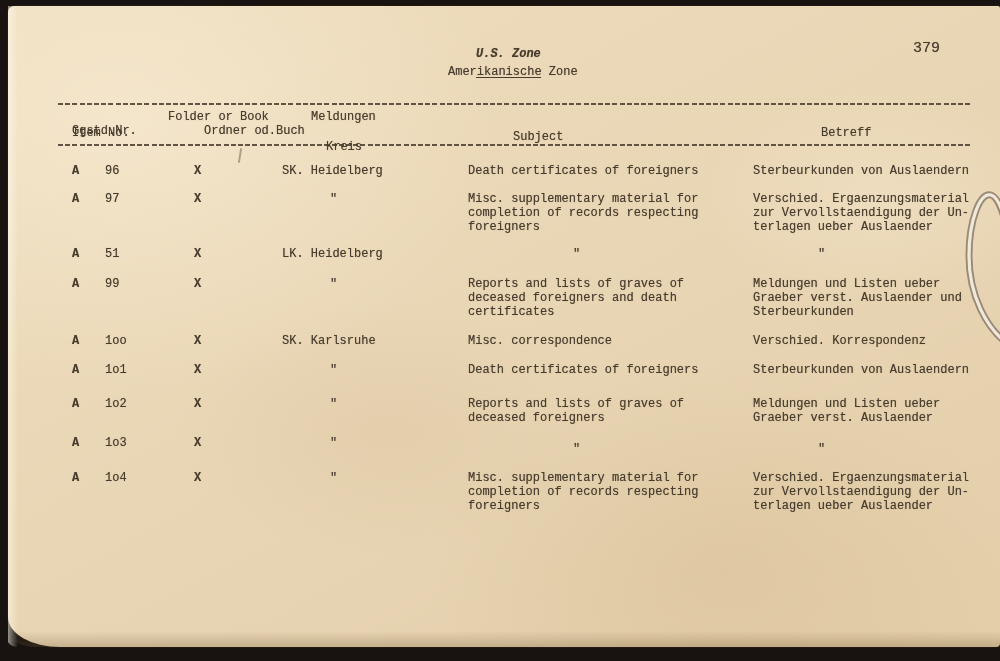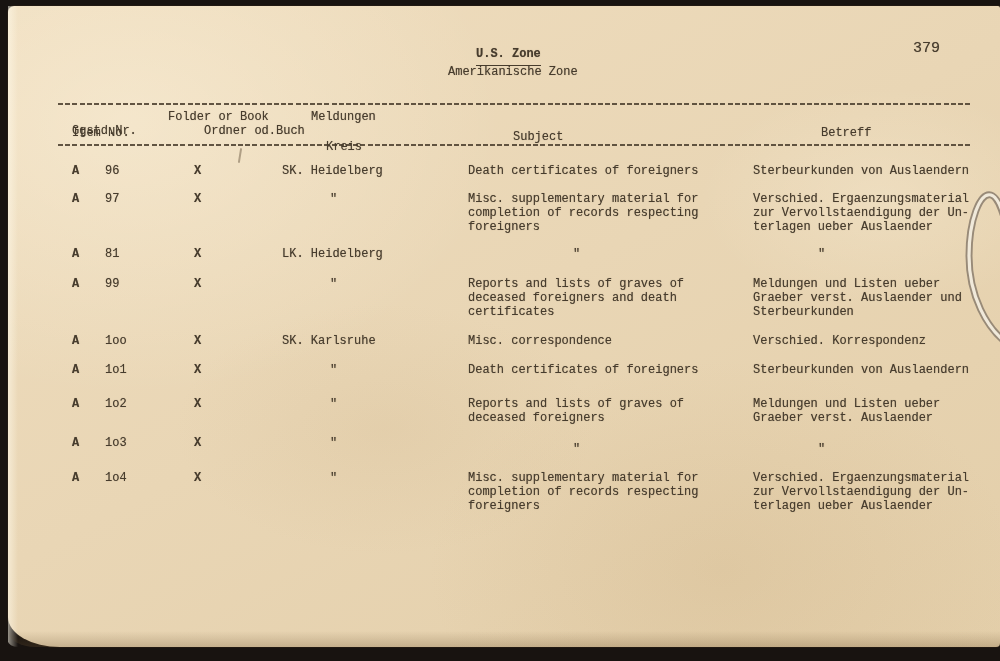--- a/index.html
+++ b/index.html
@@ -34,21 +34,21 @@
     border-bottom-left-radius:52px 30px;
   }
   .tw{
     position:absolute;
     font-size:12px;line-height:14px;
     color:#473c2d;
     white-space:pre-line;
     text-shadow:0 0 0.7px rgba(71,60,45,0.55);
   }
   .pagenum{left:905px;top:36px;font-size:15px;}
-  .title-en{left:468px;top:41px;font-weight:bold;border-bottom:1.5px solid #473c2d;padding-bottom:4px;}
+  .title-en{left:468px;top:41px;font-weight:bold;border-bottom:1.5px solid #473c2d;padding-bottom:16px;font-style:italic;}
   .title-de{left:440px;top:59px;}
   .rule{
     position:absolute;left:50px;width:912px;height:2px;
     background:repeating-linear-gradient(90deg,#4e4130 0px,#4e4130 5px,rgba(0,0,0,0) 5px,rgba(0,0,0,0) 7.2px);
     opacity:0.88;
     filter:blur(0.2px);
   }
   .rule-top{top:97px;}
   .rule-bottom{top:138px;}
   
@@ -115,21 +115,21 @@
     <span class="tw cs">Misc. supplementary material for
 completion of records respecting
 foreigners</span>
     <span class="tw cb">Verschied. Ergaenzungsmaterial
 zur Vervollstaendigung der Un-
 terlagen ueber Auslaender</span>
   </div>
 
   <div class="row" style="top:241px;">
     <span class="tw cl">A</span>
-    <span class="tw cn">81</span>
+    <span class="tw cn">51</span>
     <span class="tw cf">X</span>
     <span class="tw cd">LK. Heidelberg</span>
     <span class="tw cs ds">"</span>
     <span class="tw cb db">"</span>
   </div>
 
   <div class="row" style="top:271px;">
     <span class="tw cl">A</span>
     <span class="tw cn">99</span>
     <span class="tw cf">X</span>

